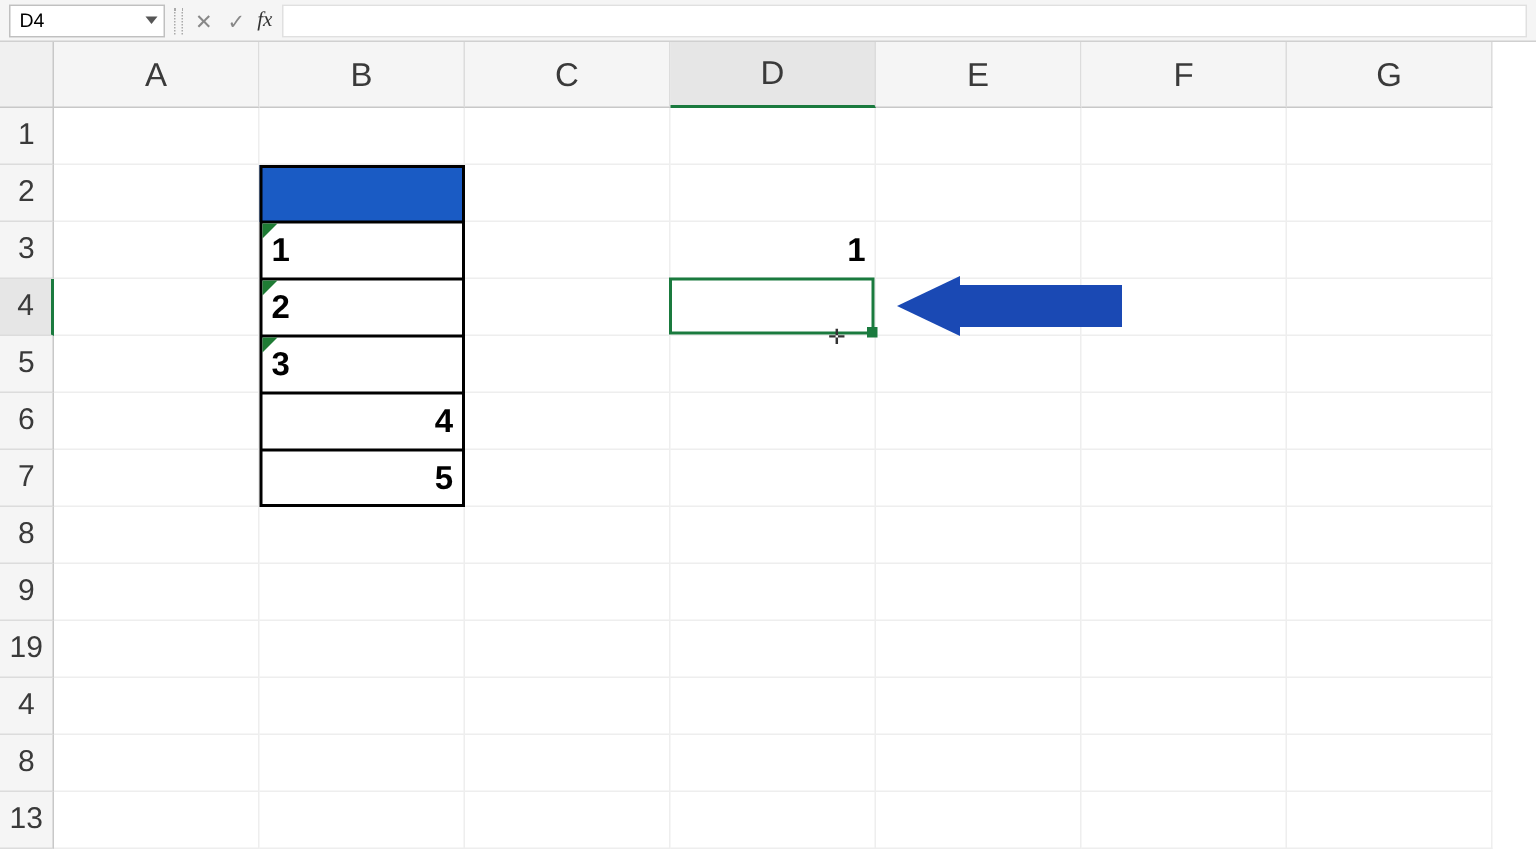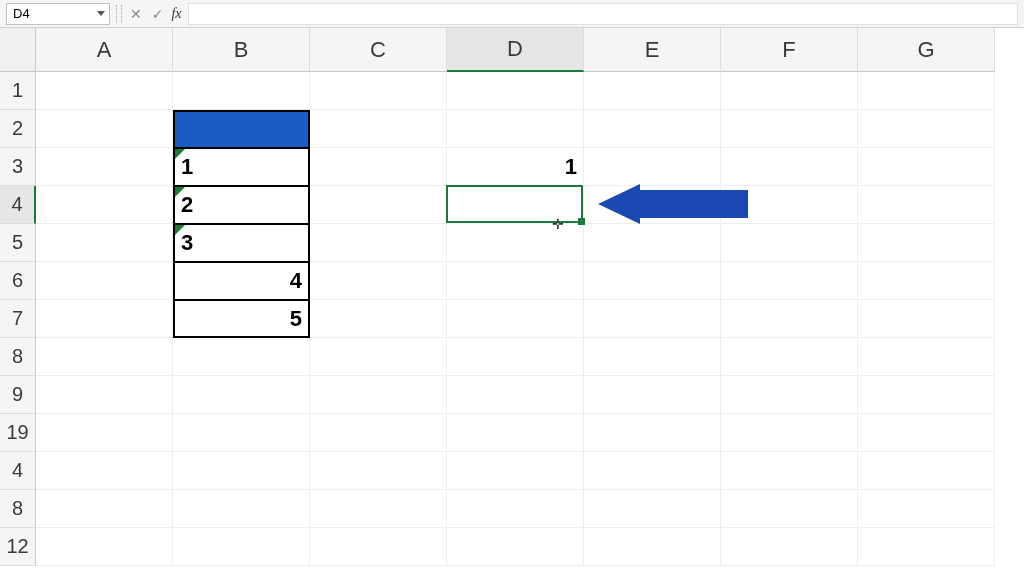--- a/index.html
+++ b/index.html
@@ -245,21 +245,21 @@
     <div class="row-header">3</div>
     <div class="row-header sel">4</div>
     <div class="row-header">5</div>
     <div class="row-header">6</div>
     <div class="row-header">7</div>
     <div class="row-header">8</div>
     <div class="row-header">9</div>
     <div class="row-header">19</div>
     <div class="row-header">4</div>
     <div class="row-header">8</div>
-    <div class="row-header">12</div>
+    <div class="row-header">13</div>
   </div>
 
   <div class="cells" id="cellArea">
       <div class="cell" style="left: 0px; top: 0px;"></div>
       <div class="cell" style="left: 137px; top: 0px;"></div>
       <div class="cell" style="left: 274px; top: 0px;"></div>
       <div class="cell" style="left: 411px; top: 0px;"></div>
       <div class="cell" style="left: 548px; top: 0px;"></div>
       <div class="cell" style="left: 685px; top: 0px;"></div>
       <div class="cell" style="left: 822px; top: 0px;"></div>

